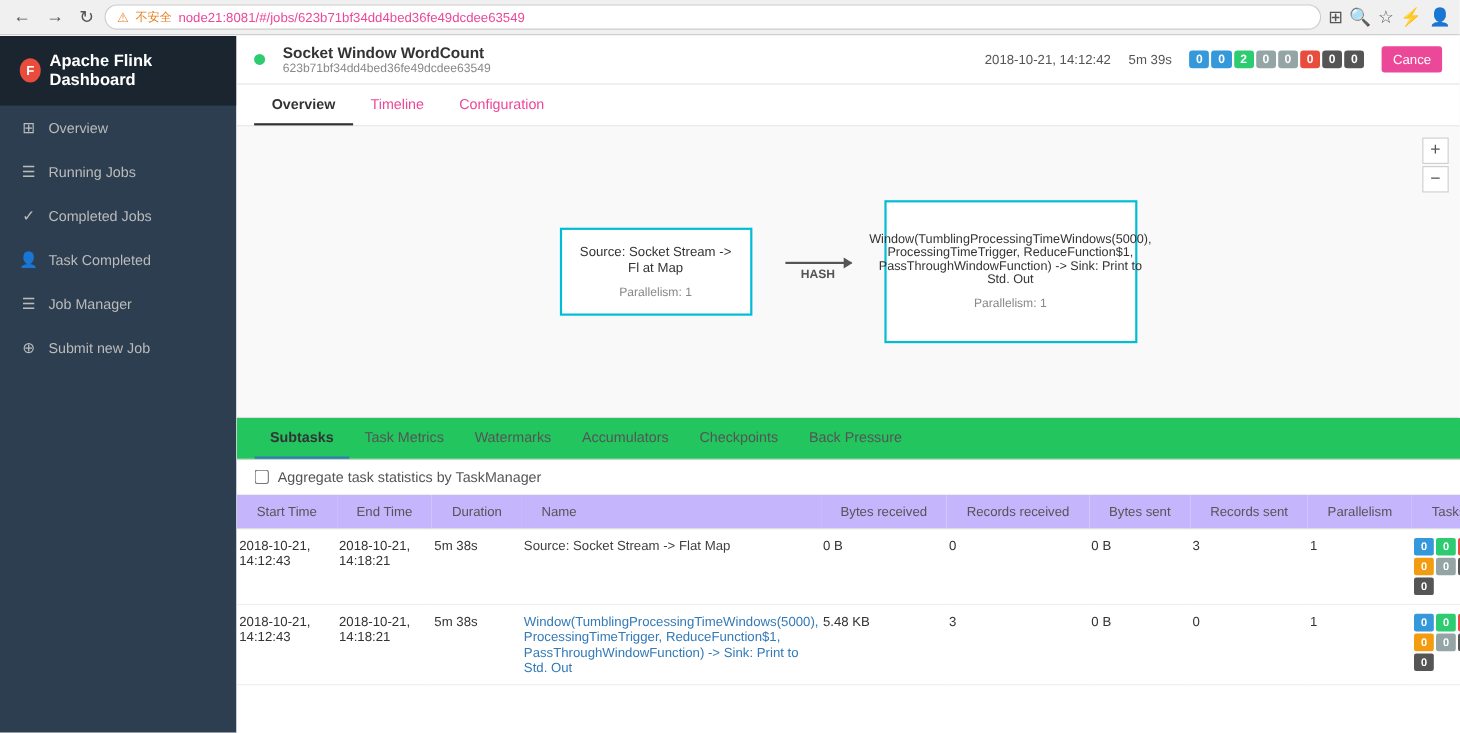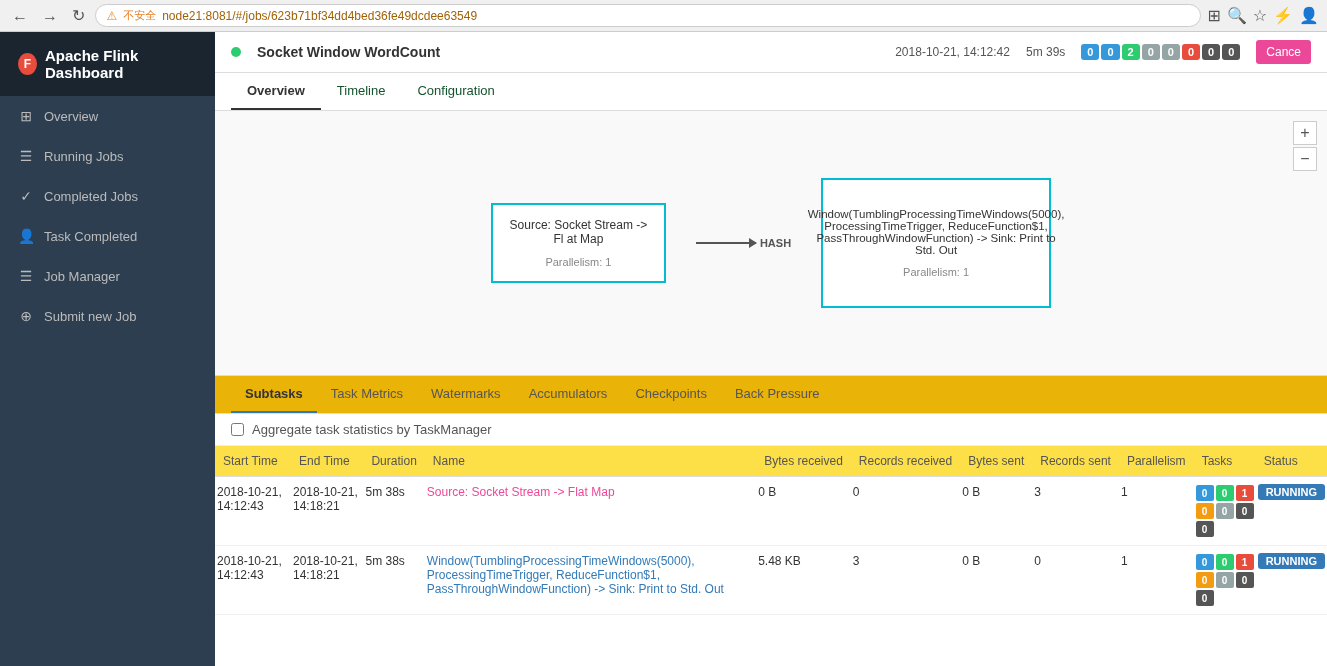--- a/index.html
+++ b/index.html
@@ -99,21 +99,21 @@
     
     .tabs {
       display: flex;
       border-bottom: 1px solid #ddd;
       background: #fff;
       padding: 0 16px;
     }
     .tab {
       padding: 10px 16px;
       cursor: pointer;
-      color: #14532d;
+      color: #ec4899;
       font-size: 13px;
       border-bottom: 2px solid transparent;
     }
     .tab.active {
       color: #333;
       border-bottom: 2px solid #333;
       font-weight: bold;
     }
 
     
@@ -162,21 +162,21 @@
       min-height: 80px;
       display: flex;
       flex-direction: column;
       justify-content: center;
       align-items: center;
     }
     .flow-node .node-title { font-size: 12px; color: #333; margin-bottom: 4px; }
     .flow-node .node-parallelism { font-size: 11px; color: #888; margin-top: 6px; text-align: right; }
     .flow-arrow {
       display: flex;
-      flex-direction: row;
+      flex-direction: column;
       align-items: center;
       gap: 4px;
     }
     .flow-line {
       width: 60px;
       height: 2px;
       background: #555;
       position: relative;
     }
     .flow-line::after {
@@ -195,21 +195,21 @@
       flex: 1;
       overflow-y: auto;
       background: #fff;
     }
 
     
     .sub-tabs {
       display: flex;
       border-bottom: 1px solid #ddd;
       padding: 0 16px;
-      background: #eab308;
+      background: #22c55e;
     }
     .sub-tab {
       padding: 10px 14px;
       cursor: pointer;
       color: #555;
       font-size: 13px;
       border-bottom: 2px solid transparent;
     }
     .sub-tab.active {
       color: #333;
@@ -228,35 +228,35 @@
       border-bottom: 1px solid #eee;
     }
 
     
     .data-table {
       width: 100%;
       border-collapse: collapse;
       font-size: 12px;
     }
     .data-table th {
-      background: #fde047;
-      padding: 8px 8px;
+      background: #c4b5fd;
+      padding: 8px 18px;
       text-align: left;
       color: #555;
       font-weight: normal;
       border-bottom: 1px solid #ddd;
       white-space: nowrap;
     }
     .data-table td {
       padding: 8px 2px;
       border-bottom: 1px solid #eee;
       vertical-align: top;
       color: #333;
     }
-    .data-table td a { color: #ec4899; text-decoration: none; }
+    .data-table td a { color: #404040; text-decoration: none; }
     .running-badge {
       background: #337ab7;
       color: white;
       padding: 2px 8px;
       border-radius: 3px;
       font-size: 11px;
       font-weight: bold;
       white-space: nowrap;
     }
     .mini-badges { display: flex; flex-direction: column; gap: 2px; }
@@ -297,21 +297,21 @@
 </head>
 <body>
 
 <div style="width:100%; position:fixed; top:0; left:0; z-index:100; background:#f0f0f0; border-bottom:1px solid #ccc; display:flex; align-items:center; padding:4px 8px; gap:6px; font-size:12px; color:#555; height:32px;">
   <button class="browser-nav-btn">←</button>
   <button class="browser-nav-btn">→</button>
   <button class="browser-nav-btn">↻</button>
   <div style="flex:1; border:1px solid #ccc; border-radius:12px; padding:3px 10px; background:white; display:flex; align-items:center; gap:6px;">
     <span style="color:#e67e22;">⚠</span>
     <span style="color:#e67e22; font-size:11px;">不安全</span>
-    <span style="color:#a16207; flex:1;">node21:8081/#/jobs/623b71bf34dd4bed36fe49dcdee63549</span>
+    <span style="color:#ec4899; flex:1;">node21:8081/#/jobs/623b71bf34dd4bed36fe49dcdee63549</span>
   </div>
   <span style="font-size:16px; cursor:pointer;">⊞</span>
   <span style="font-size:16px; cursor:pointer;">🔍</span>
   <span style="font-size:16px; cursor:pointer;">☆</span>
   <span style="font-size:16px; cursor:pointer;">⚡</span>
   <span style="font-size:16px; cursor:pointer;">👤</span>
 </div>
 
 <div style="margin-top:32px; display:flex; width:100%; height:634px;">
 
@@ -345,20 +345,21 @@
     <span>Submit new Job</span>
   </div>
 </div>
 
 <div class="main">
 
   <div class="topbar">
     <div class="job-status-dot"></div>
     <div class="job-info">
       <div class="job-name">Socket Window WordCount</div>
+      <div class="job-id">623b71bf34dd4bed36fe49dcdee63549</div>
     </div>
     <div class="job-meta">
       <span class="job-time">2018-10-21, 14:12:42</span>
       <span class="job-duration">5m 39s</span>
       <div class="status-badges">
         <span class="badge badge-blue">0</span>
         <span class="badge badge-blue">0</span>
         <span class="badge badge-green">2</span>
         <span class="badge badge-gray">0</span>
         <span class="badge badge-gray">0</span>

